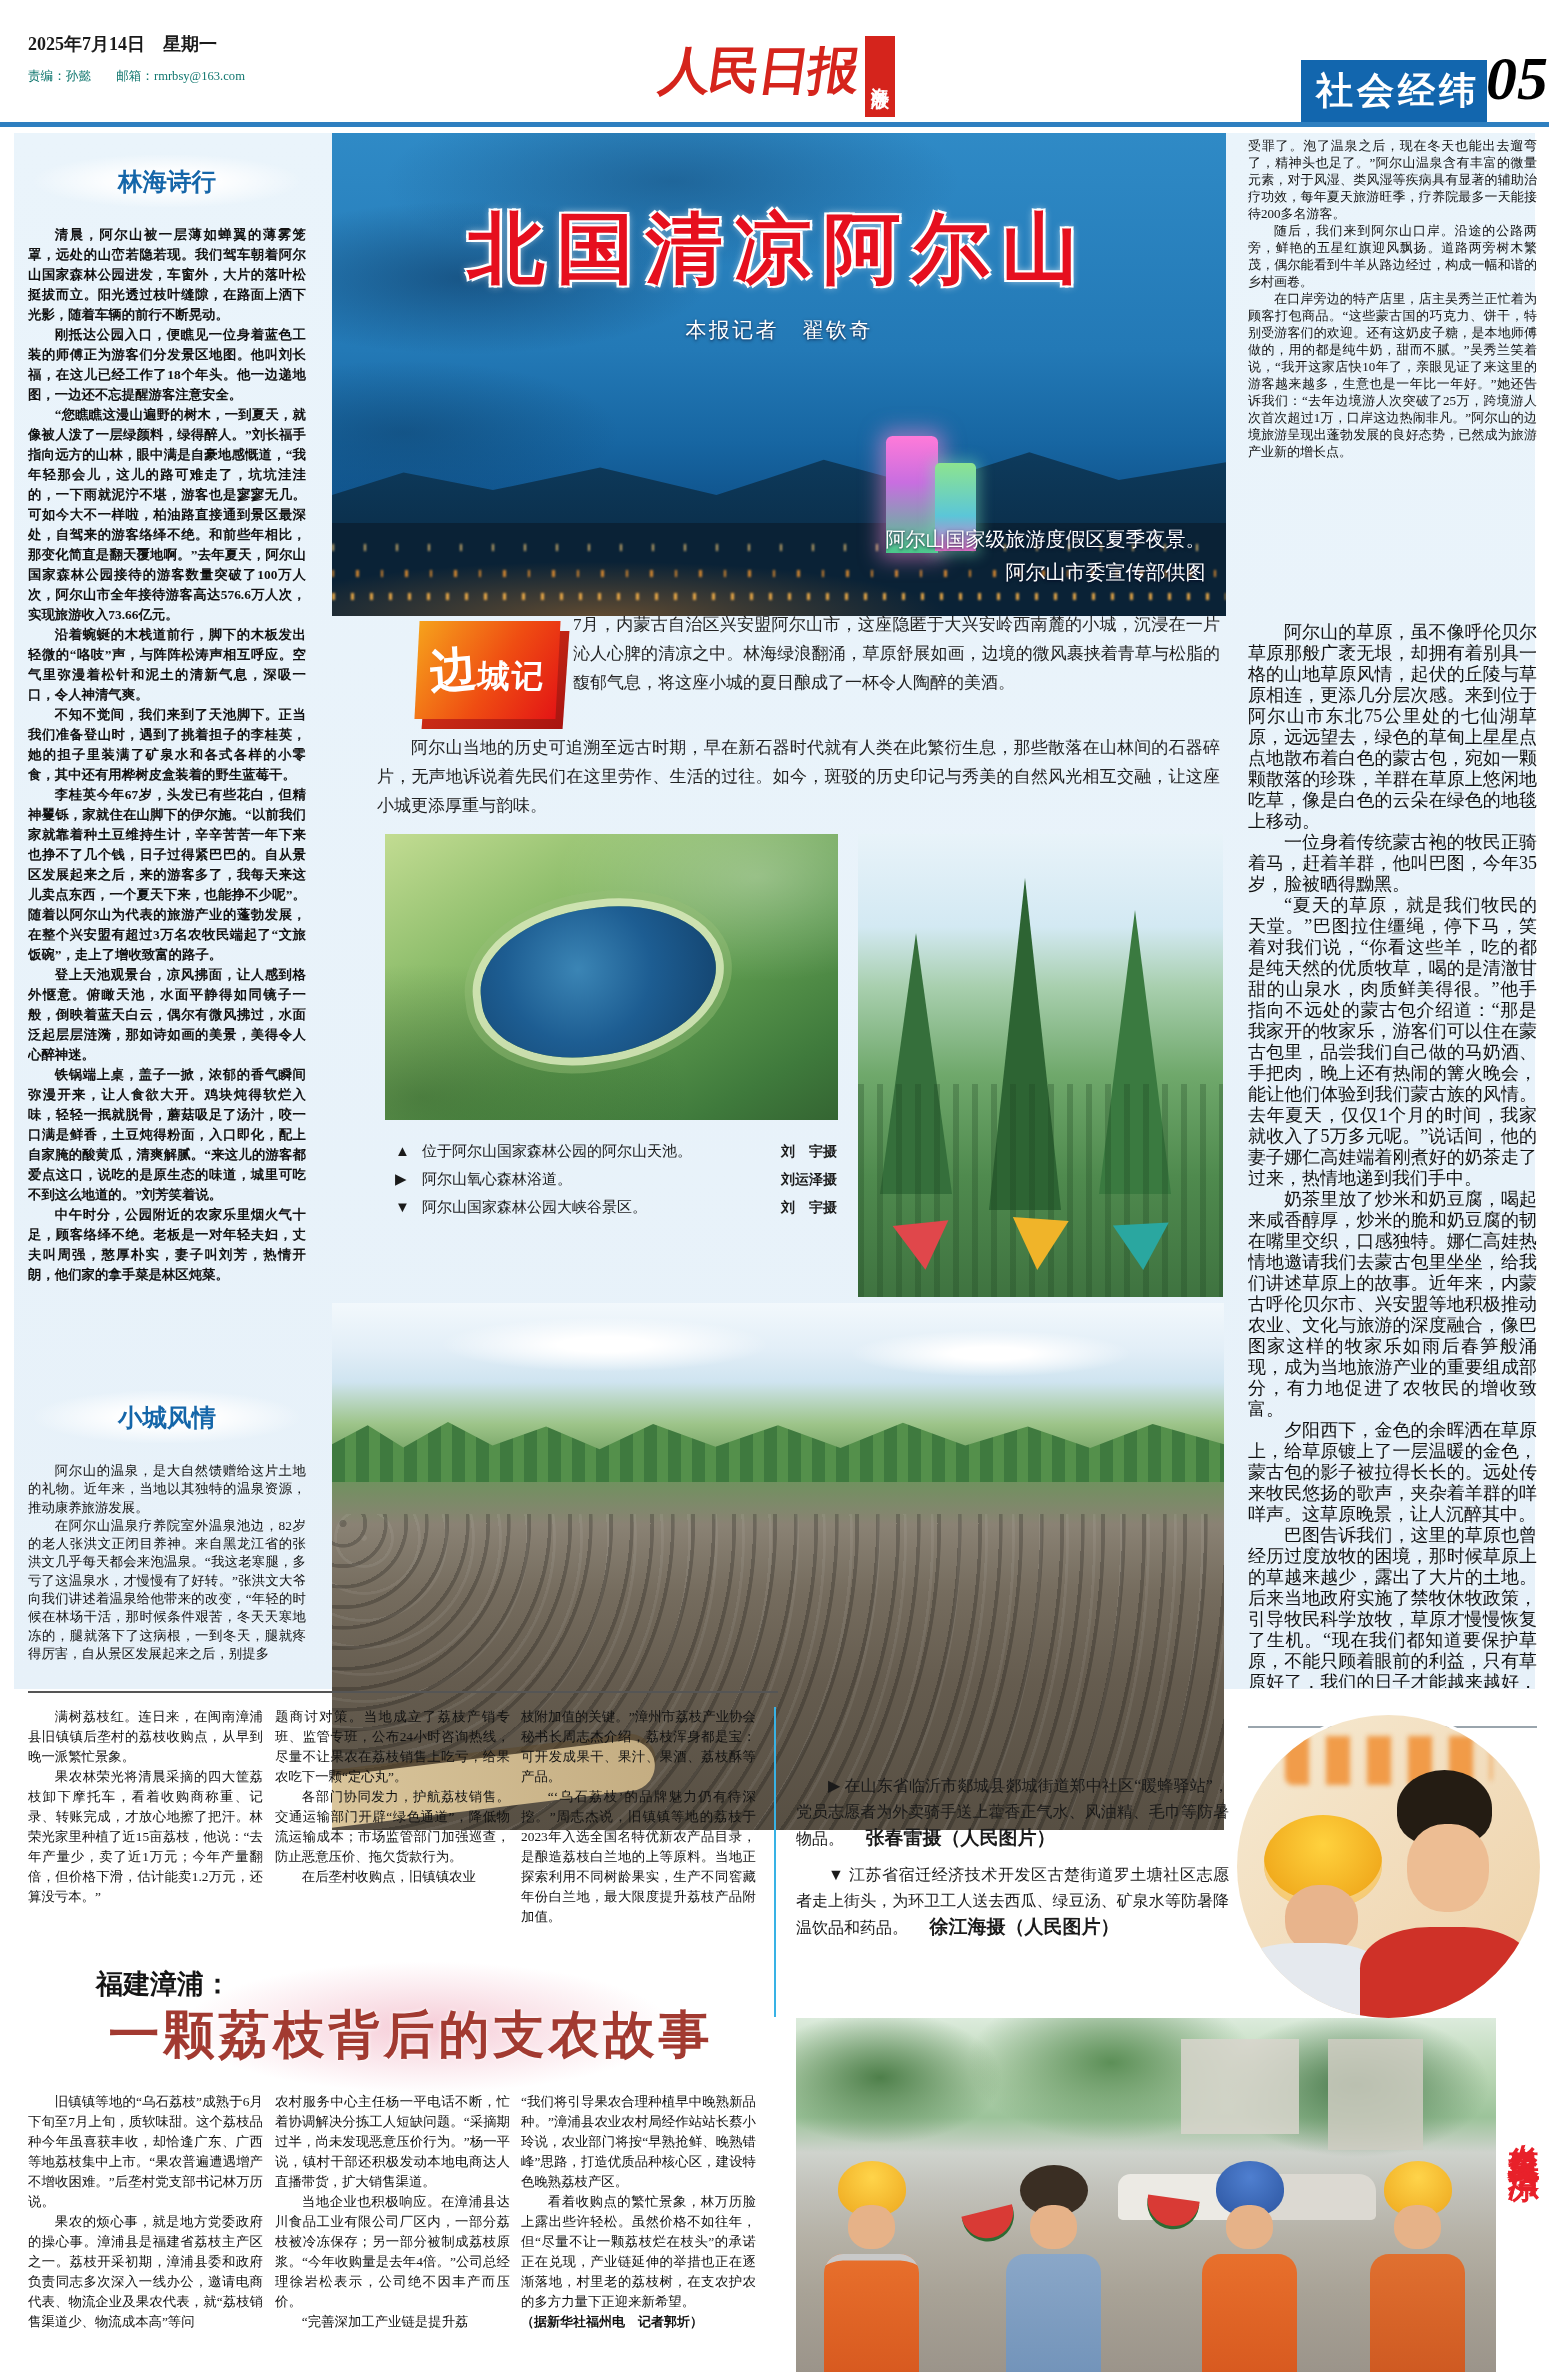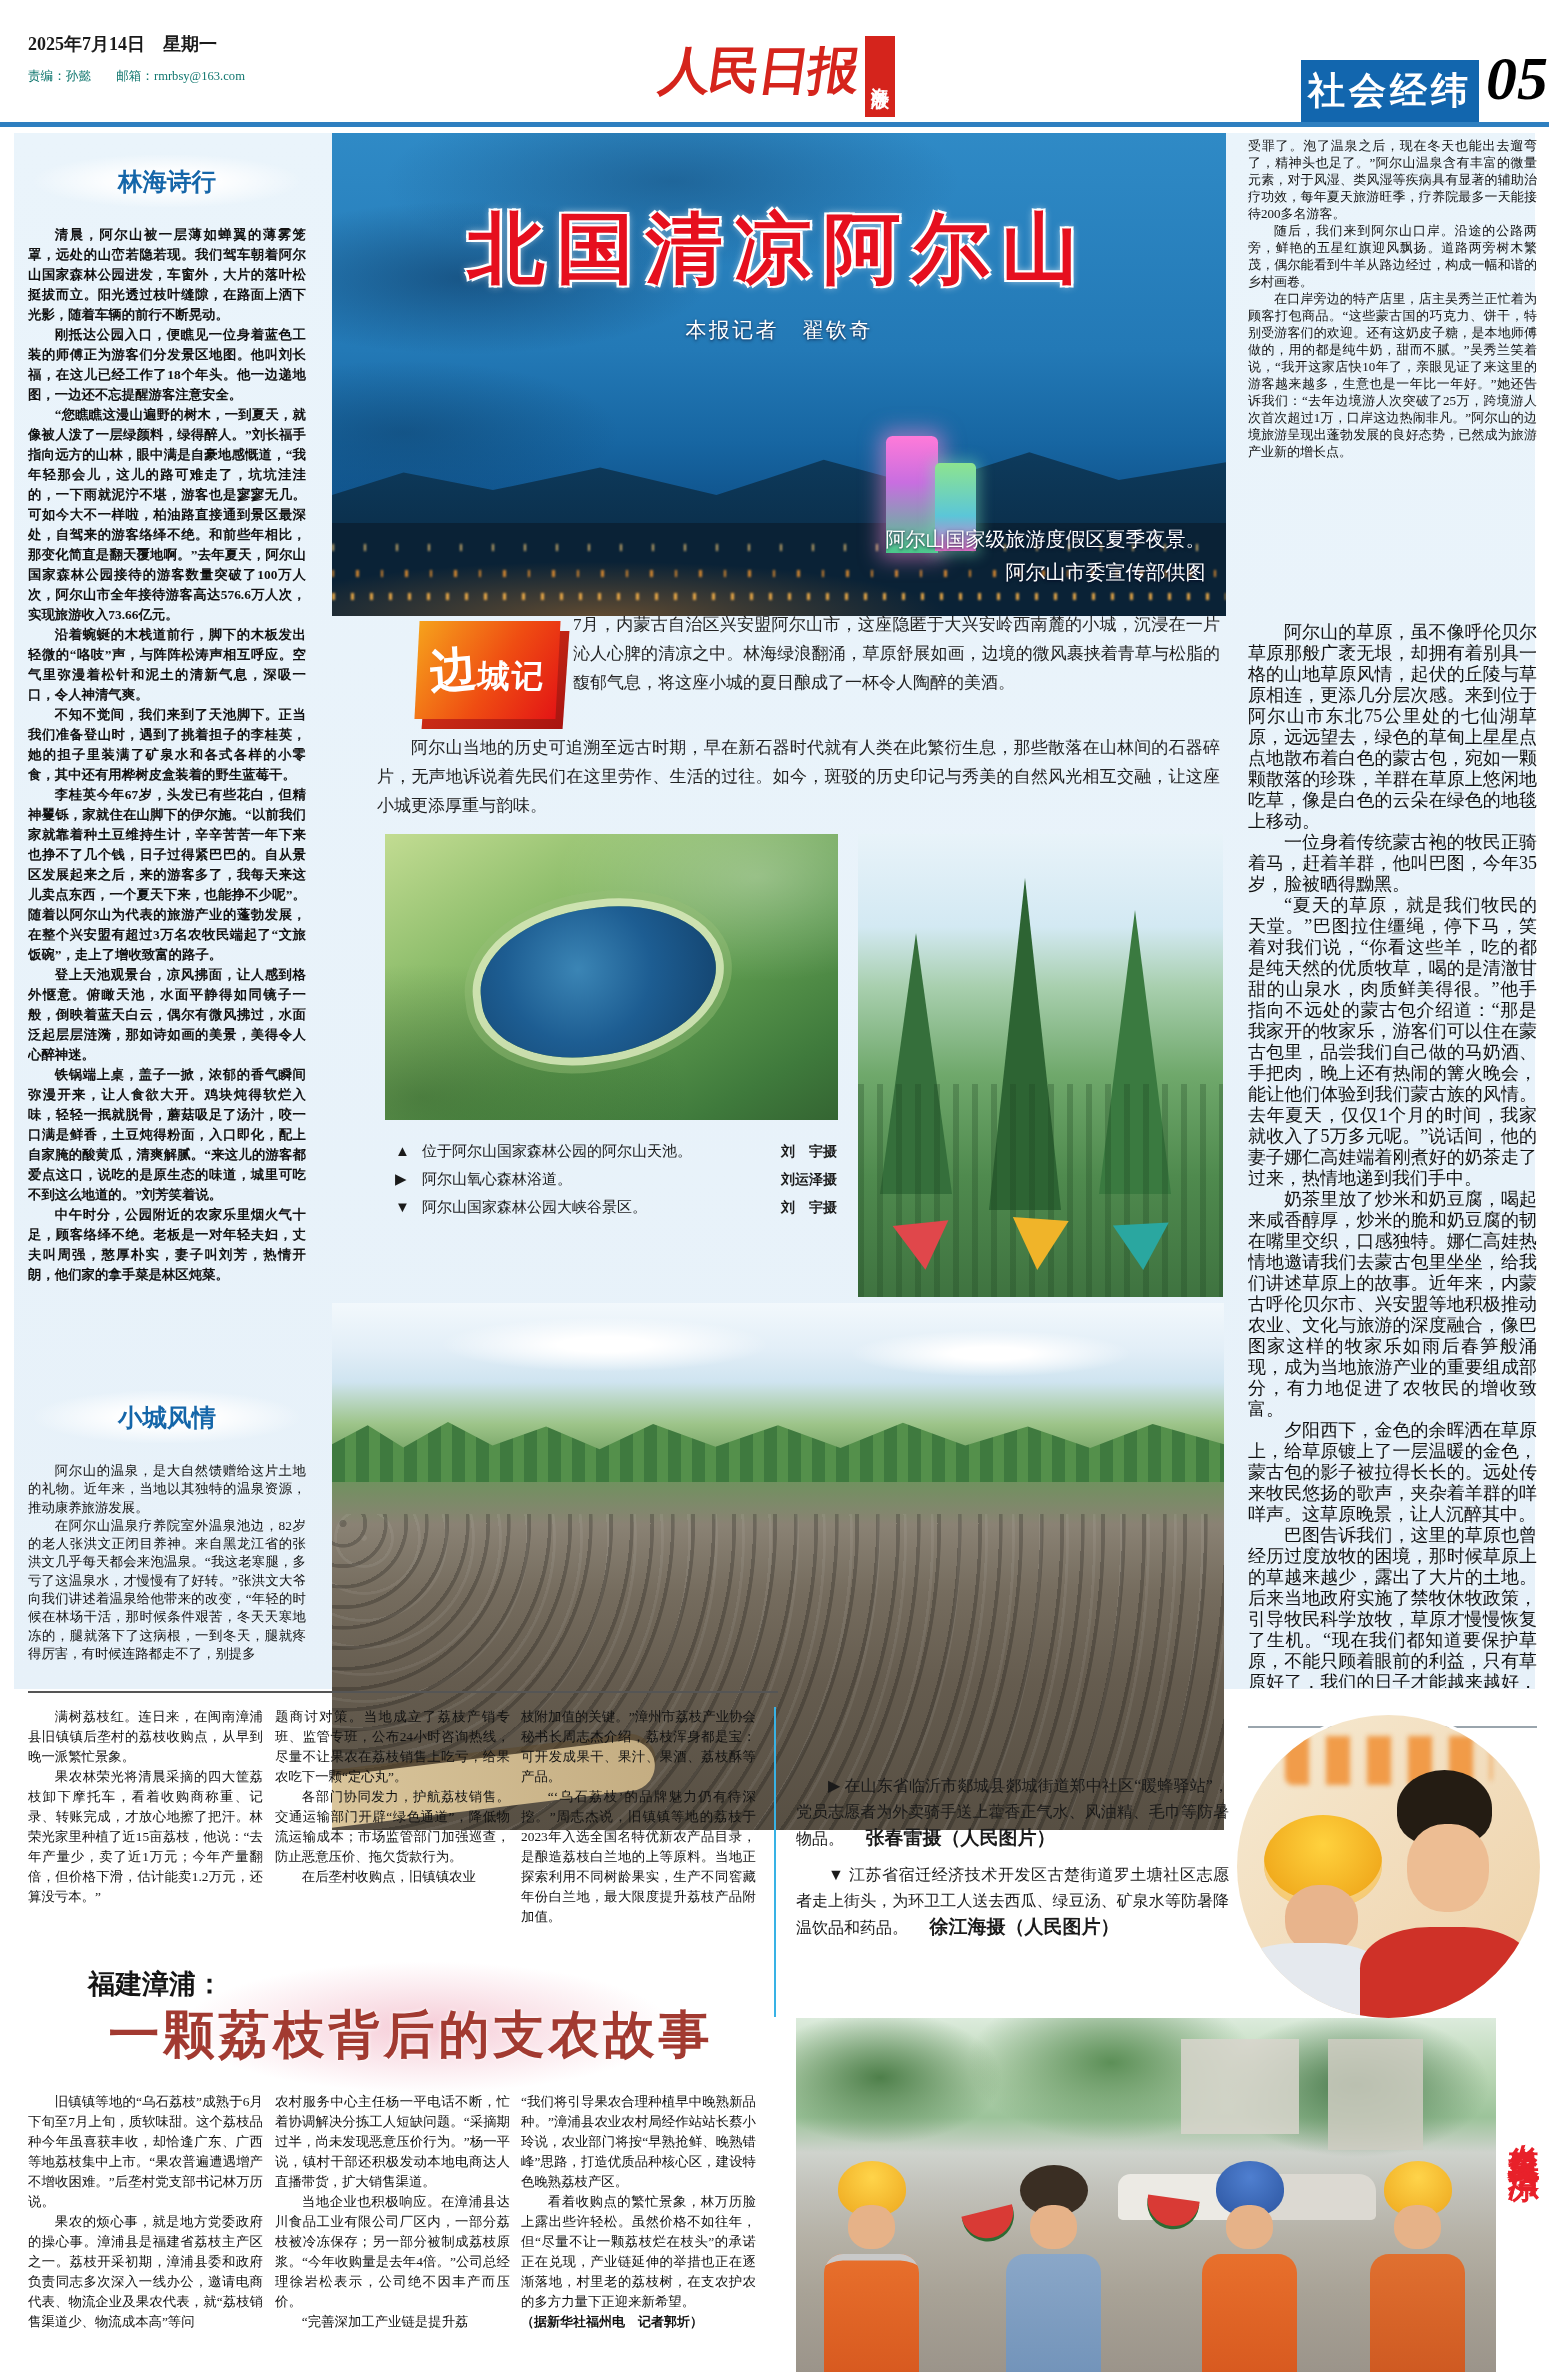--- a/index.html
+++ b/index.html
@@ -1,19 +1,19 @@
 <!DOCTYPE html>
 <html style="font-size:12.6px"><head>
 <meta charset="utf-8">
 <style>
   html,body{margin:0;padding:0;background:#888;}
   .page{position:relative;width:1549px;height:2377px;background:#ffffff;overflow:hidden;
         font-family:"Liberation Serif","DejaVu Serif",serif;color:#111;}
   .abs{position:absolute;}
-  .sans{font-family:Liberation Sans, sans-serif;}
+  .sans{font-family:Liberation Sans, sans-serif;padding-left:8px;}
 
   
   .h-date{left:28px;top:32px;font-size:18px;font-weight:600;color:#1a1a1a;}
   .h-editor{left:28px;top:68px;font-size:12.6px;color:#0f766e;}
   .masthead{left:660px;top:32px;font-size:51px;font-weight:900;color:#d5241c;
             transform:skewX(-8deg);letter-spacing:-1.6px;line-height:79px;}
   .edition-box{left:865px;top:36px;width:30px;height:81px;background:#d5241c;color:#fff;
                writing-mode:vertical-rl;text-orientation:upright;font-size:18px;font-weight:700;
                display:flex;align-items:center;justify-content:center;letter-spacing:2.4px;}
   .section-box{left:1301px;top:60px;width:178px;height:62px;background:#1266ae;color:#fff;
@@ -213,21 +213,21 @@
     <p>李桂英今年67岁，头发已有些花白，但精神矍铄，家就住在山脚下的伊尔施。“以前我们家就靠着种土豆维持生计，辛辛苦苦一年下来也挣不了几个钱，日子过得紧巴巴的。自从景区发展起来之后，来的游客多了，我每天来这儿卖点东西，一个夏天下来，也能挣不少呢”。随着以阿尔山为代表的旅游产业的蓬勃发展，在整个兴安盟有超过3万名农牧民端起了“文旅饭碗”，走上了增收致富的路子。</p>
     <p>登上天池观景台，凉风拂面，让人感到格外惬意。俯瞰天池，水面平静得如同镜子一般，倒映着蓝天白云，偶尔有微风拂过，水面泛起层层涟漪，那如诗如画的美景，美得令人心醉神迷。</p>
     <p>铁锅端上桌，盖子一掀，浓郁的香气瞬间弥漫开来，让人食欲大开。鸡块炖得软烂入味，轻轻一抿就脱骨，蘑菇吸足了汤汁，咬一口满是鲜香，土豆炖得粉面，入口即化，配上自家腌的酸黄瓜，清爽解腻。“来这儿的游客都爱点这口，说吃的是原生态的味道，城里可吃不到这么地道的。”刘芳笑着说。</p>
     <p>中午时分，公园附近的农家乐里烟火气十足，顾客络绎不绝。老板是一对年轻夫妇，丈夫叫周强，憨厚朴实，妻子叫刘芳，热情开朗，他们家的拿手菜是林区炖菜。</p>
   </div>
   <div class="abs xc-head">
     <div class="sec-head">小城风情</div>
   </div>
   <div class="abs body-col xc-body">
     <p>阿尔山的温泉，是大自然馈赠给这片土地的礼物。近年来，当地以其独特的温泉资源，推动康养旅游发展。</p>
-    <p>在阿尔山温泉疗养院室外温泉池边，82岁的老人张洪文正闭目养神。来自黑龙江省的张洪文几乎每天都会来泡温泉。“我这老寒腿，多亏了这温泉水，才慢慢有了好转。”张洪文大爷向我们讲述着温泉给他带来的改变，“年轻的时候在林场干活，那时候条件艰苦，冬天天寒地冻的，腿就落下了这病根，一到冬天，腿就疼得厉害，有时候连路都走不了，别提多</p>
+    <p>在阿尔山温泉疗养院室外温泉池边，82岁的老人张洪文正闭目养神。来自黑龙江省的张洪文几乎每天都会来泡温泉。“我这老寒腿，多亏了这温泉水，才慢慢有了好转。”张洪文大爷向我们讲述着温泉给他带来的改变，“年轻的时候在林场干活，那时候条件艰苦，冬天天寒地冻的，腿就落下了这病根，一到冬天，腿就疼得厉害，自从景区发展起来之后，别提多</p>
   </div>
 
   <div class="abs photo photo-city">
     <div class="pc-mountains"></div>
     <div class="pc-city"></div>
     <div class="pc-glow pc-g1"></div>
     <div class="pc-glow pc-g2"></div>
     <div class="pc-glow pc-g3"></div>
     <div class="pc-tower"></div>
     <div class="pc-tower2"></div>

